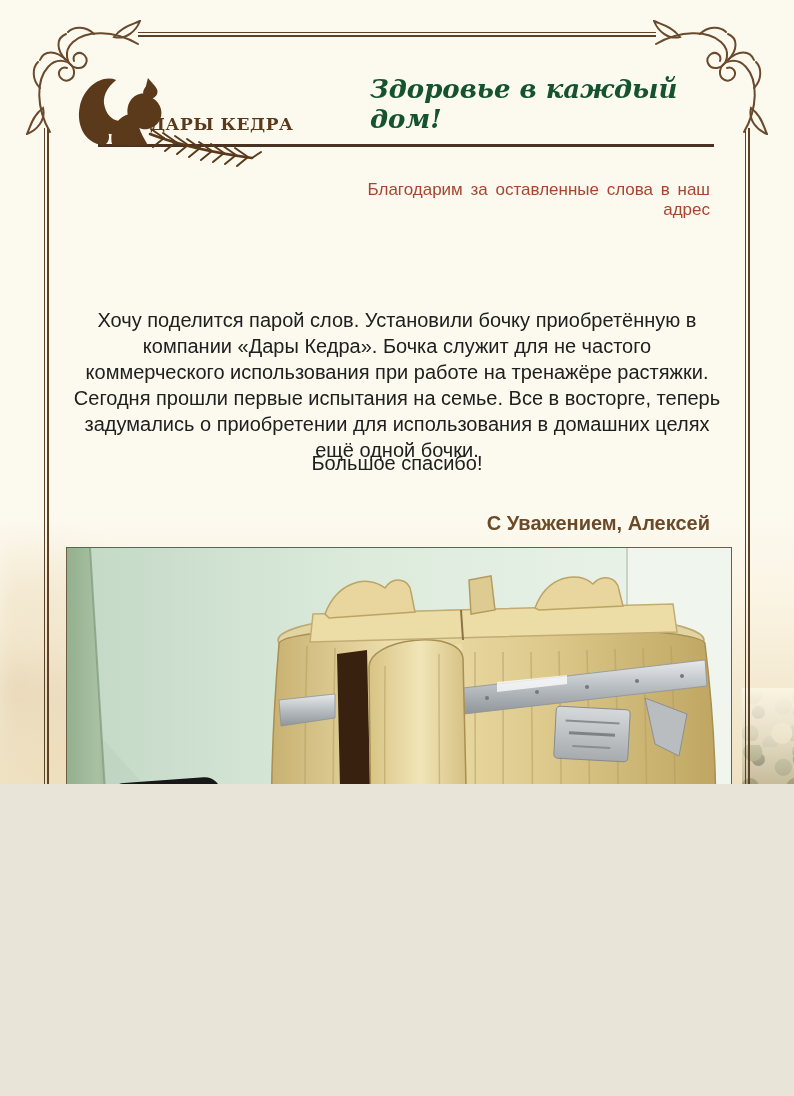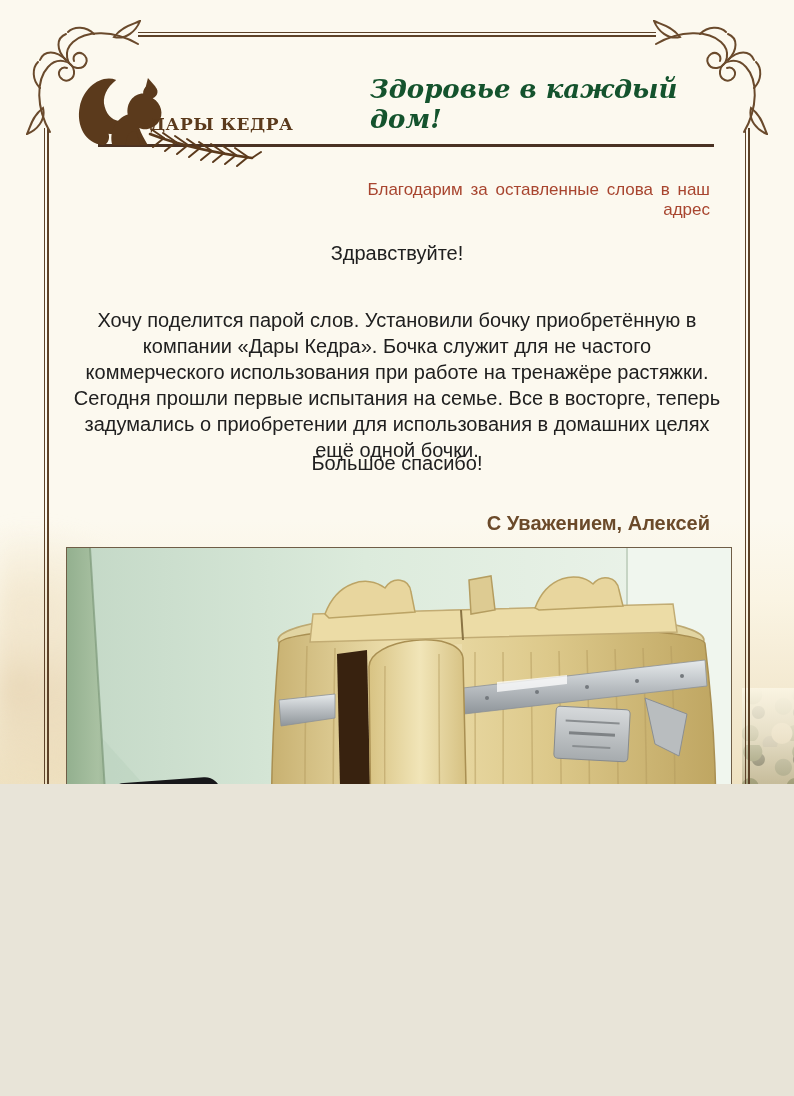--- a/index.html
+++ b/index.html
@@ -102,21 +102,20 @@
           <path d="M100,29 L87,20 M100,29 L89,38"></path>
         <path d="M104,30 L113,24"></path>
       </g>
     </g>
   </svg>
 
   <div class="slogan">Здоровье в каждый дом!</div>
   <div class="divider"></div>
   <div class="tagline">Благодарим за оставленные слова в наш адрес</div>
 
-  <div class="letter greeting">Здравствуйте!</div>
   <div class="letter letter-body">Хочу поделится парой слов. Установили бочку приобретённую в
 компании «Дары Кедра». Бочка служит для не частого
 коммерческого использования при работе на тренажёре растяжки.
 Сегодня прошли первые испытания на семье. Все в восторге, теперь
 задумались о приобретении для использования в домашних целях
 ещё одной бочки.</div>
   <div class="letter thanks">Большое спасибо!</div>
   <div class="signoff">С Уважением, Алексей</div>
 
   <svg class="photo" width="664" height="470" viewBox="0 0 664 470">

